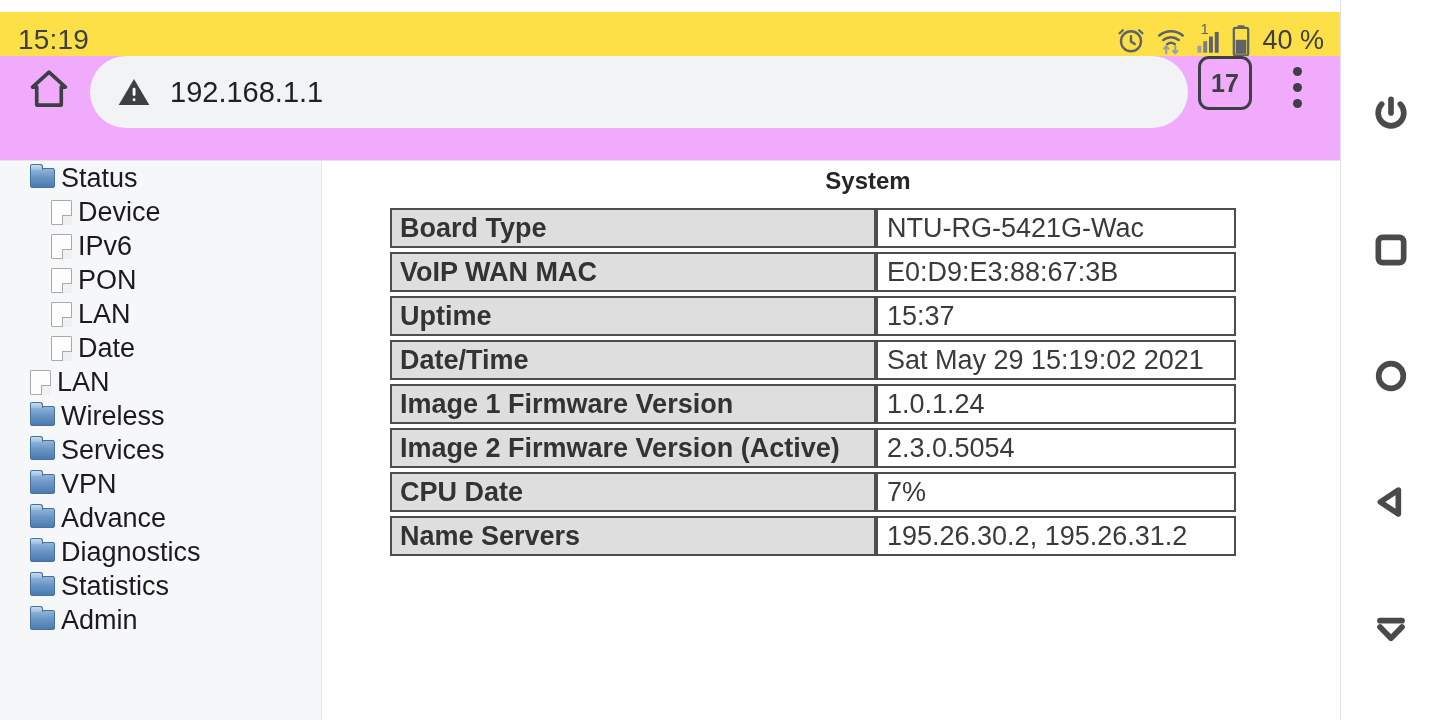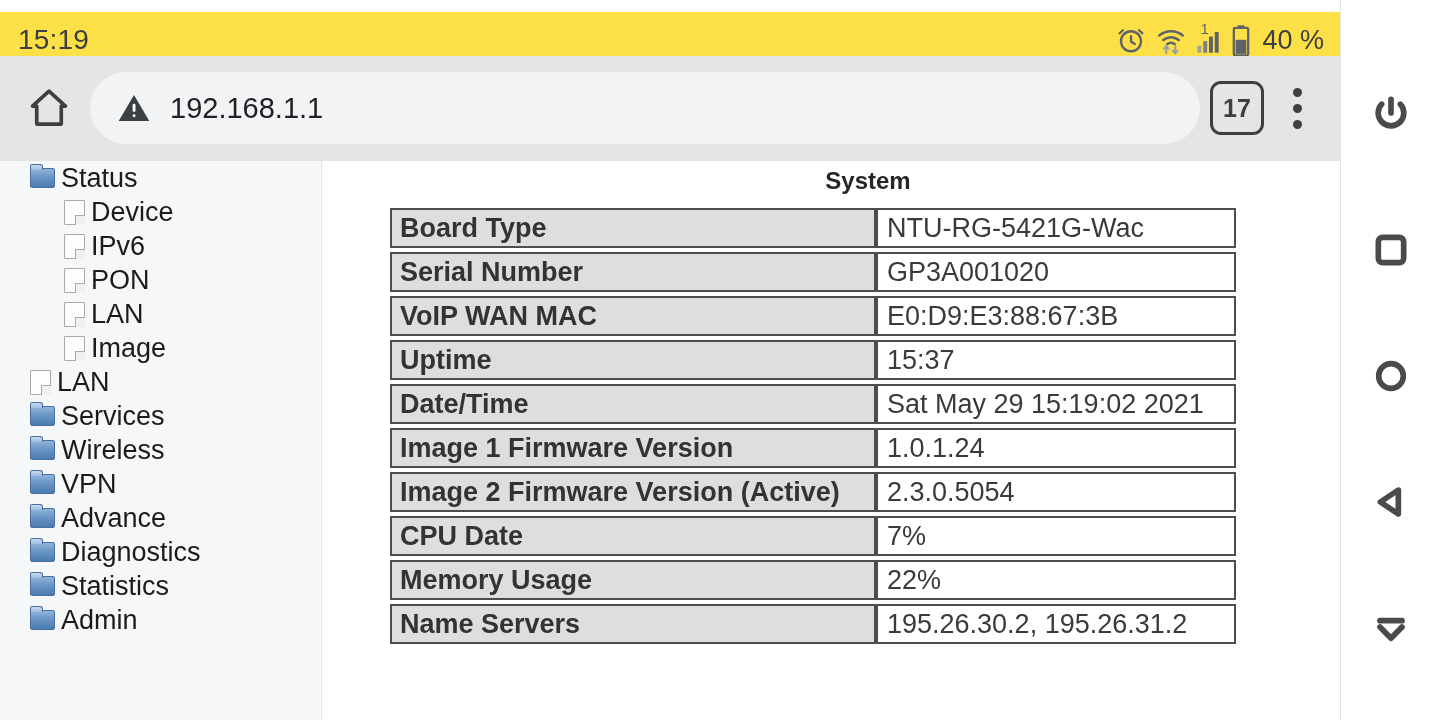--- a/index.html
+++ b/index.html
@@ -20,33 +20,33 @@
     margin-top: 12px;
   }
   #clock { font-size: 28px; color: #3c4043; letter-spacing: 0.2px; }
   #status-icons { display: flex; align-items: center; gap: 10px; }
   .sicon { display: inline-flex; align-items: flex-end; }
   #battery-pct { font-size: 27px; color: #3c4043; margin-left: 2px; }
 
   
   #toolbar {
     position: absolute; left: 0; top: 56px; width: 1340px; height: 104px;
-    background: #e5e5e5;
-    display: flex; align-items: center; padding: 0 14px 0 16px;
+    background: #f0abfc;
+    display: flex; align-items: flex-start; padding: 0 14px 0 16px;
   }
   #home-btn { width: 66px; height: 66px; display: flex; align-items: center; justify-content: center; flex: none; }
   #omnibox {
     flex: 1; height: 72px; margin: 0 10px 0 8px;
     background: #f1f3f4; border-radius: 36px;
     display: flex; align-items: center; padding: 0 26px;
     gap: 18px; overflow: hidden;
   }
   #omnibox-url { font-size: 29px; color: #202124; white-space: nowrap; }
   #tab-count-btn {
-    width: 54px; height: 54px; flex: none; margin-right: 10px;
+    width: 54px; height: 54px; flex: none; margin-right: 22px;
     border: 3.5px solid #3c4043; border-radius: 11px;
     display: flex; align-items: center; justify-content: center;
   }
   #tab-count-label { font-size: 25px; font-weight: bold; color: #3c4043; line-height: 1; }
   #menu-btn { width: 46px; height: 62px; flex: none; display: flex; flex-direction: column;
               align-items: center; justify-content: center; gap: 7px; margin-right: 6px; }
   .mdot { width: 9px; height: 9px; border-radius: 50%; background: #3c4043; }
 
   
   #webview {
@@ -59,21 +59,21 @@
   
   #sidebar {
     width: 322px; flex: none; background: #f6f7f8;
     border-right: 1px solid #e6e7e9;
     padding-top: 0px; position: relative;
   }
   .tree-item {
     display: flex; align-items: center; height: 34px;
     padding-left: 30px; gap: 6px; white-space: nowrap;
   }
-  .tree-item.level2 { padding-left: 64px; }
+  .tree-item.level2 { padding-left: 51px; }
   .tree-label { font-size: 27px; color: #1b1b1b; line-height: 1; }
 
   .ico-folder {
     width: 25px; height: 20px; flex: none; position: relative;
     background: linear-gradient(180deg, #8fb4da 0%, #6a96c6 45%, #4a7bb0 100%);
     border: 1px solid #4a6f9c; border-radius: 1px 2px 2px 2px;
   }
   .ico-folder::before {
     content: ""; position: absolute; left: -1px; top: -5px;
     width: 11px; height: 5px;
@@ -218,33 +218,33 @@
           <div class="tree-item level2">
             <span class="ico-page"></span>
             <span class="tree-label">PON</span>
           </div>
           <div class="tree-item level2">
             <span class="ico-page"></span>
             <span class="tree-label">LAN</span>
           </div>
           <div class="tree-item level2">
             <span class="ico-page"></span>
-            <span class="tree-label">Image</span>
+            <span class="tree-label">Date</span>
           </div>
           <div class="tree-item">
             <span class="ico-page"></span>
             <span class="tree-label">LAN</span>
           </div>
           <div class="tree-item">
             <span class="ico-folder"></span>
+            <span class="tree-label">Wireless</span>
+          </div>
+          <div class="tree-item">
+            <span class="ico-folder"></span>
             <span class="tree-label">Services</span>
-          </div>
-          <div class="tree-item">
-            <span class="ico-folder"></span>
-            <span class="tree-label">Wireless</span>
           </div>
           <div class="tree-item">
             <span class="ico-folder"></span>
             <span class="tree-label">VPN</span>
           </div>
           <div class="tree-item">
             <span class="ico-folder"></span>
             <span class="tree-label">Advance</span>
           </div>
           <div class="tree-item">
@@ -263,24 +263,20 @@
 
       <div id="content">
         <div id="section-title">System</div>
         <table id="sys-table">
           <tbody id="sys-tbody">
               <tr>
                 <td class="k">Board Type</td>
                 <td class="v">NTU-RG-5421G-Wac</td>
               </tr>
               <tr>
-                <td class="k">Serial Number</td>
-                <td class="v">GP3A001020</td>
-              </tr>
-              <tr>
                 <td class="k">VoIP WAN MAC</td>
                 <td class="v">E0:D9:E3:88:67:3B</td>
               </tr>
               <tr>
                 <td class="k">Uptime</td>
                 <td class="v">15:37</td>
               </tr>
               <tr>
                 <td class="k">Date/Time</td>
                 <td class="v">Sat May 29 15:19:02 2021</td>
@@ -289,24 +285,20 @@
                 <td class="k">Image 1 Firmware Version</td>
                 <td class="v">1.0.1.24</td>
               </tr>
               <tr>
                 <td class="k">Image 2 Firmware Version (Active)</td>
                 <td class="v">2.3.0.5054</td>
               </tr>
               <tr>
                 <td class="k">CPU Date</td>
                 <td class="v">7%</td>
-              </tr>
-              <tr>
-                <td class="k">Memory Usage</td>
-                <td class="v">22%</td>
               </tr>
               <tr>
                 <td class="k">Name Servers</td>
                 <td class="v">195.26.30.2, 195.26.31.2</td>
               </tr>
             </tbody>
         </table>
       </div>
 
     </div>

